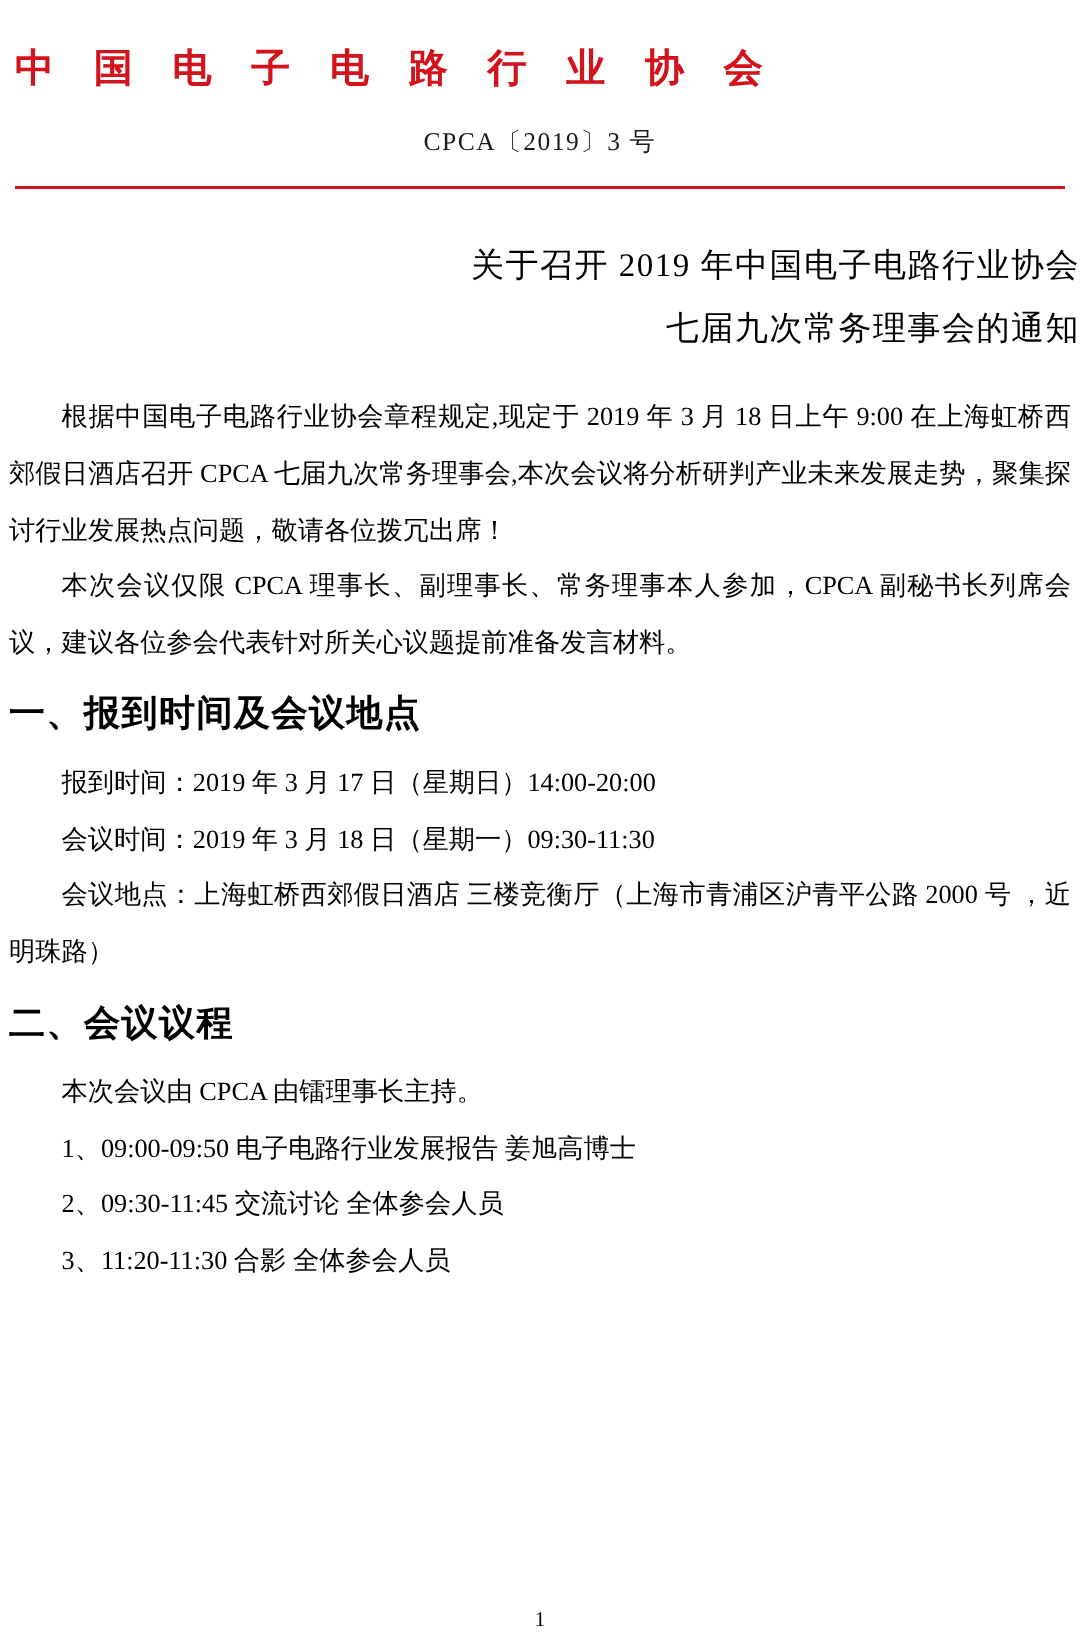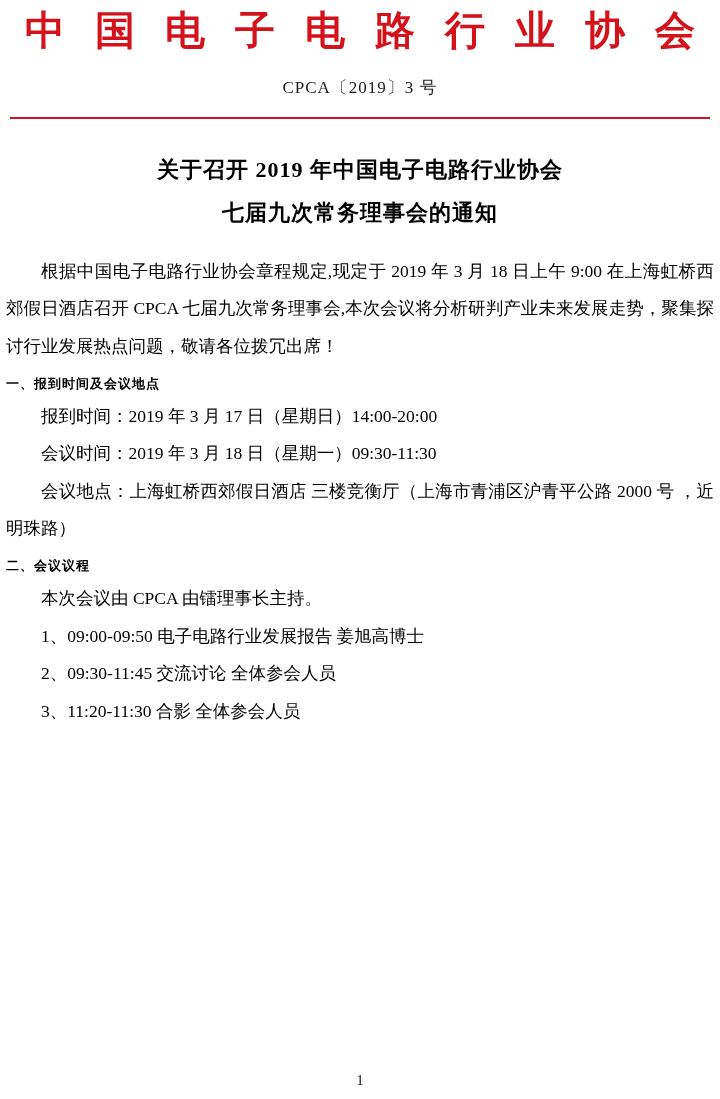--- a/index.html
+++ b/index.html
@@ -15,67 +15,67 @@
     overflow: hidden;
   }
   .page {
     position: relative;
     width: 720px;
     height: 1099px;
     box-sizing: border-box;
     padding: 0 0;
   }
   .masthead {
-    text-align: center;
+    text-align: left;
     color: #d4121b;
     font-family: "Liberation Serif", "DejaVu Serif", serif;
     font-weight: bold;
-    font-size: 40px;
+    font-size: 26px;
     letter-spacing: 10px;
-    padding-top: 6px;
+    padding-top: 30px;
     line-height: 1.25;
     text-indent: 10px;
   }
   .doc-number {
     text-align: center;
     font-size: 17px;
     letter-spacing: 1px;
     margin-top: 20px;
     color: #1a1a1a;
     font-family: "Liberation Serif", "DejaVu Serif", serif;
   }
   .red-rule {
     height: 2px;
     background: #d4121b;
     margin: 18px 10px 0 10px;
   }
   .title {
-    text-align: center;
+    text-align: right;
     font-size: 22px;
-    font-weight: bold;
+    font-weight: normal;
     margin-top: 30px;
     line-height: 1.95;
     letter-spacing: 1px;
   }
   .body-area {
     margin-top: 18px;
     padding: 0 6px;
     font-size: 17.5px;
     line-height: 2.15;
     text-align: justify;
   }
   p {
     margin: 0;
   }
   .indent {
     text-indent: 2em;
   }
   .section-head {
     font-weight: bold;
-    font-size: 13px;
+    font-size: 24px;
     margin-top: 4px;
     letter-spacing: 1px;
   }
   .sub-line {
     text-indent: 2em;
   }
   .page-num {
     position: absolute;
     bottom: 10px;
     left: 0;
@@ -98,20 +98,21 @@
   <div class="title">
     <div>关于召开 2019 年中国电子电路行业协会</div>
     <div>七届九次常务理事会的通知</div>
   </div>
 
   <div class="body-area">
 
 
     <p class="indent">根据中国电子电路行业协会章程规定,现定于 2019 年 3 月 18 日上午 9:00 在上海虹桥西郊假日酒店召开 CPCA 七届九次常务理事会,本次会议将分析研判产业未来发展走势，聚集探讨行业发展热点问题，敬请各位拨冗出席！</p>
 
+    <p class="indent">本次会议仅限 CPCA 理事长、副理事长、常务理事本人参加，CPCA 副秘书长列席会议，建议各位参会代表针对所关心议题提前准备发言材料。</p>
 
     <p class="section-head">一、报到时间及会议地点</p>
 
     <p class="sub-line">报到时间：2019 年 3 月 17 日（星期日）14:00-20:00</p>
     <p class="sub-line">会议时间：2019 年 3 月 18 日（星期一）09:30-11:30</p>
     <p class="sub-line">会议地点：上海虹桥西郊假日酒店  三楼竞衡厅（上海市青浦区沪青平公路 2000 号 ，近明珠路）</p>
 
     <p class="section-head">二、会议议程</p>
 
     <p class="sub-line">本次会议由 CPCA 由镭理事长主持。</p>

